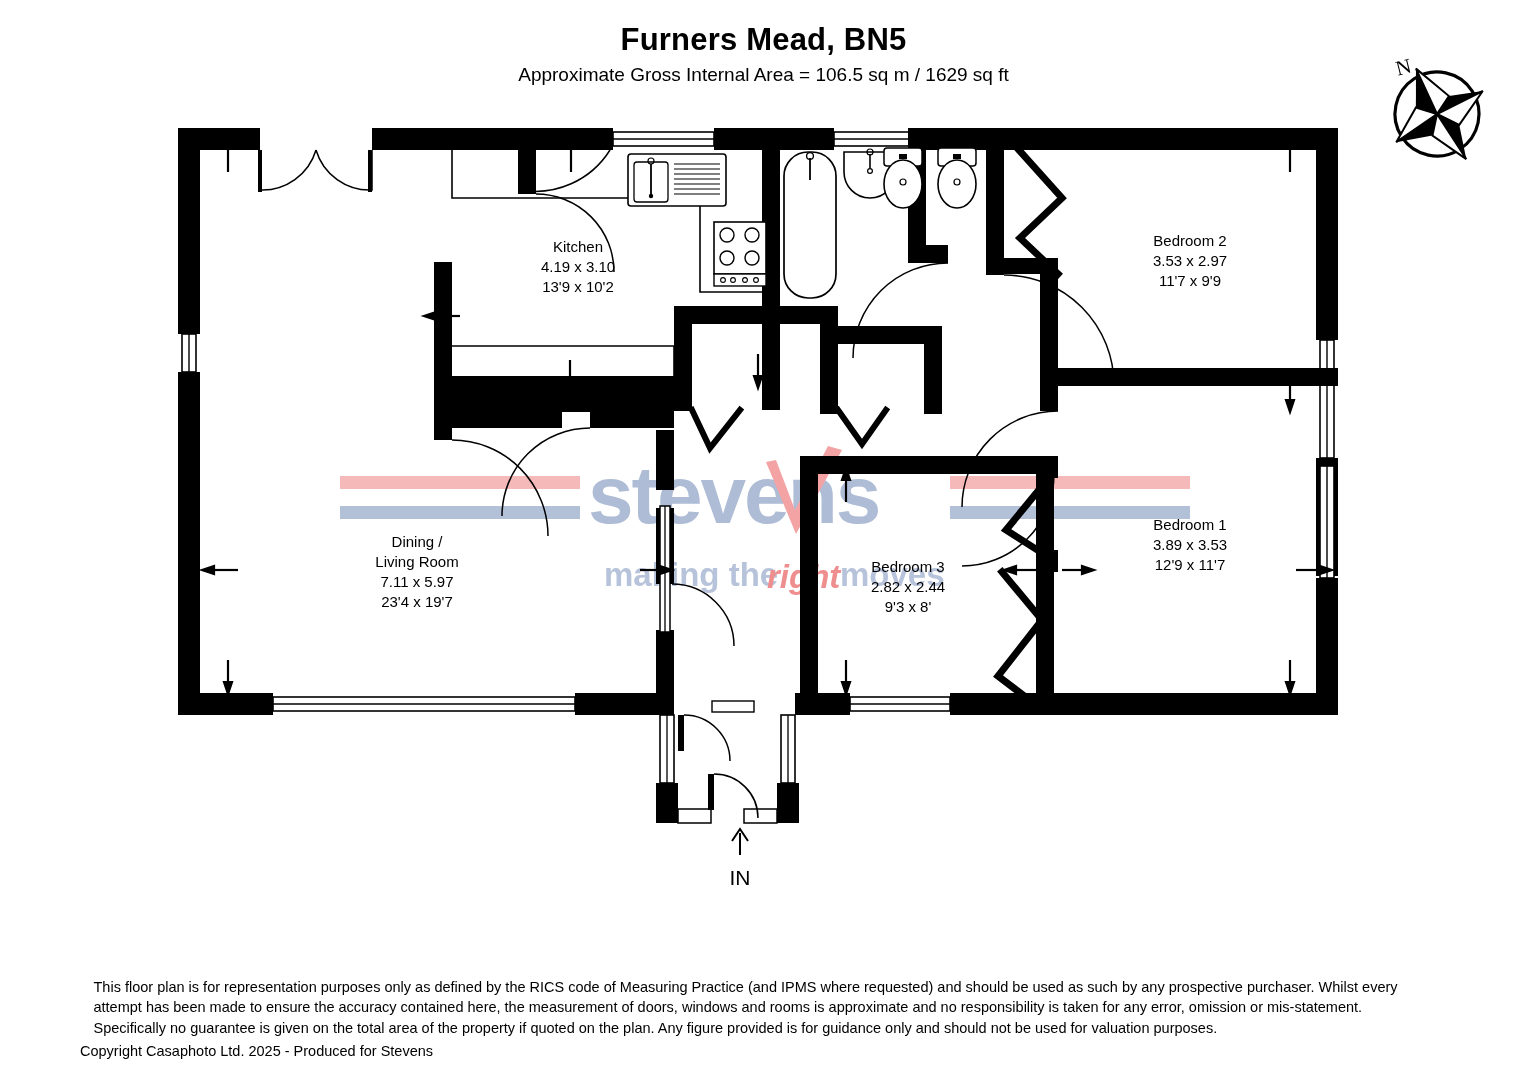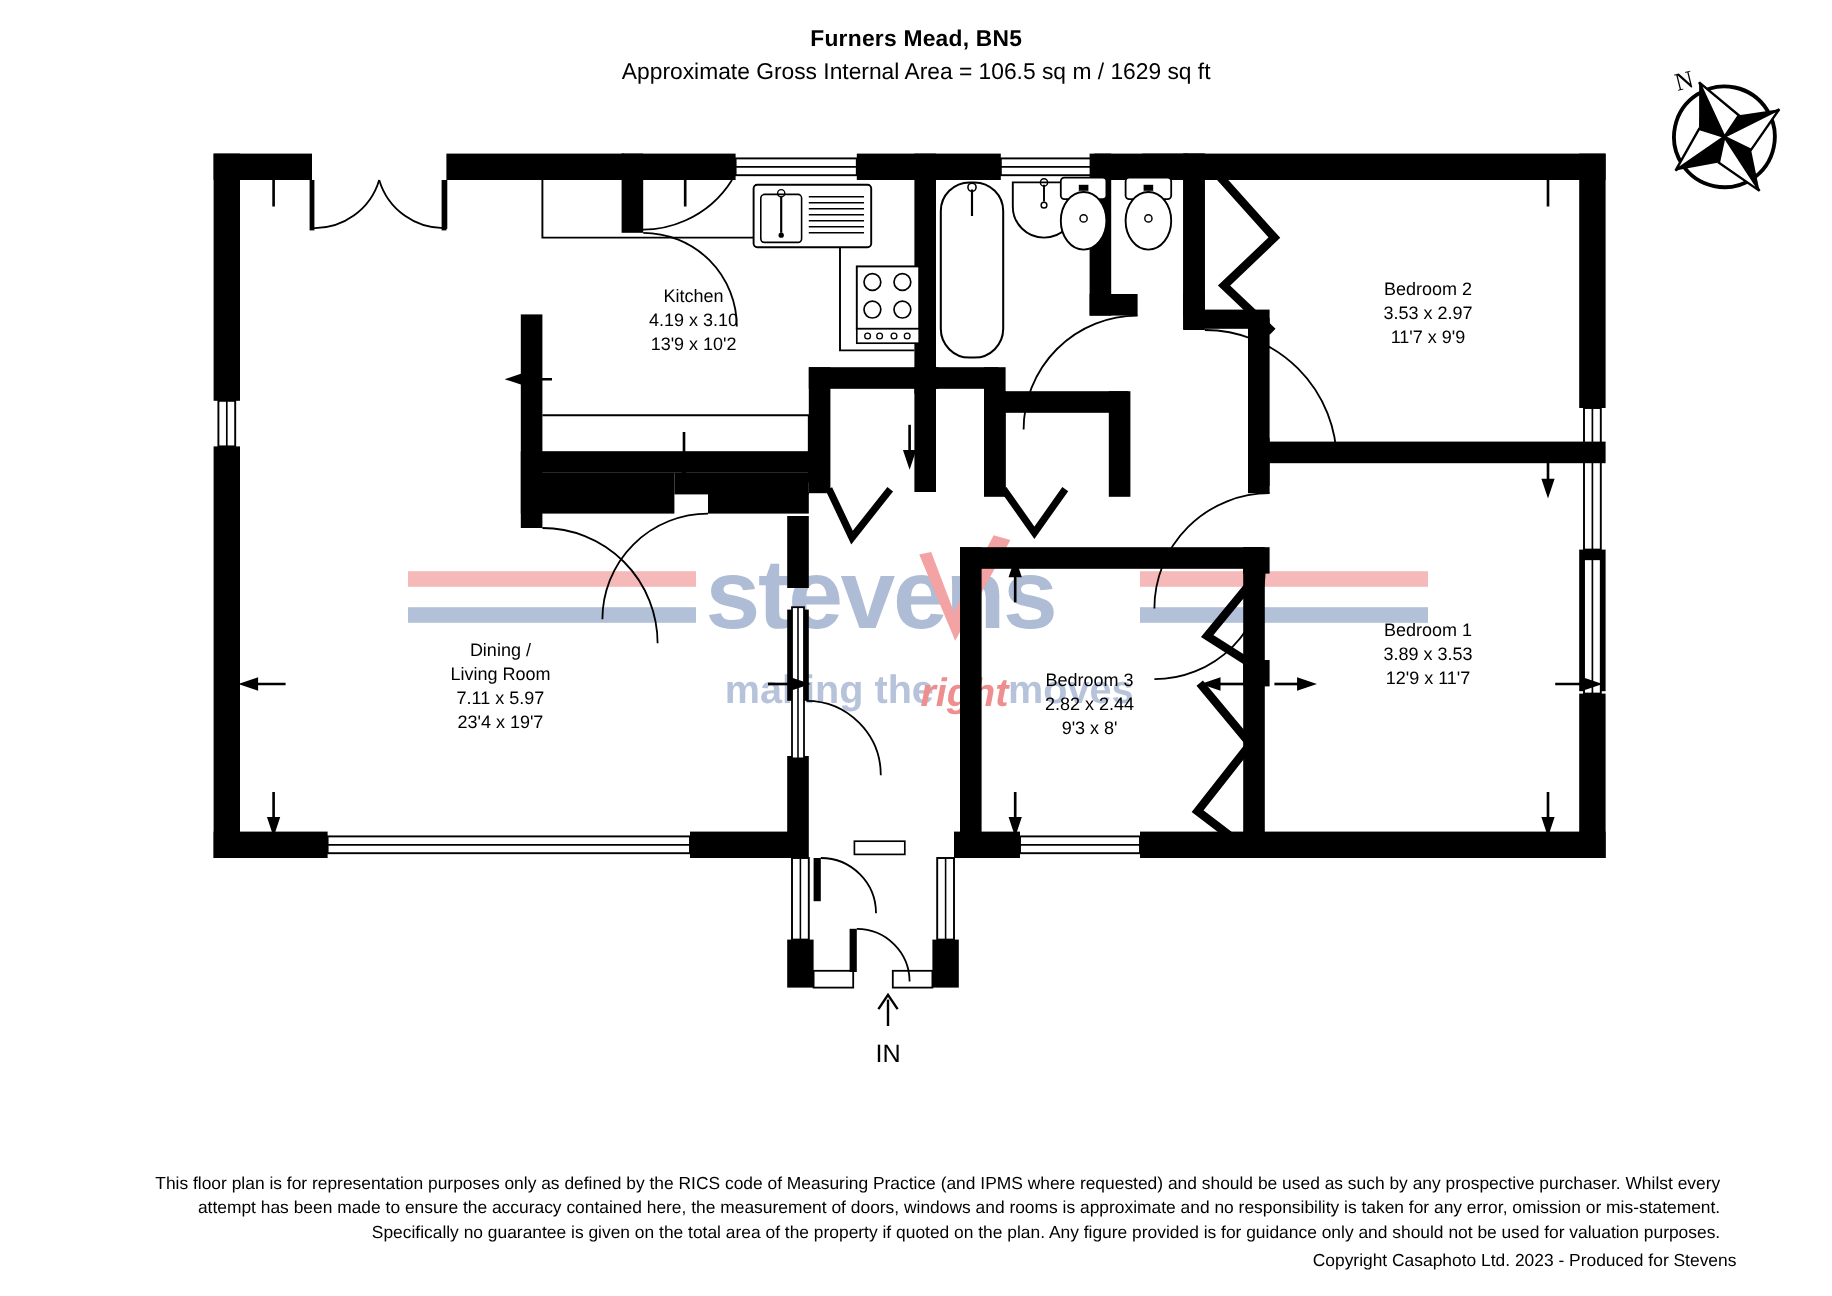--- a/index.html
+++ b/index.html
@@ -23,21 +23,21 @@
   
   .header {
     position: absolute;
     top: 0;
     left: 0;
     width: 1527px;
     text-align: center;
     padding-top: 22px;
   }
   .title {
-    font-size: 19px;
+    font-size: 31px;
     font-weight: bold;
     letter-spacing: 0.2px;
     line-height: 1.15;
     margin: 0;
   }
   .subtitle {
     font-size: 19px;
     font-weight: normal;
     line-height: 1.2;
     margin: 6px 0 0 0;
@@ -62,21 +62,21 @@
     display: block;
     width: 1527px;
     height: 810px;
   }
   
   .footer {
     position: absolute;
     left: 0;
     bottom: 18px;
     width: 1527px;
-    text-align: right;
+    text-align: left;
     padding: 0 80px;
     box-sizing: border-box;
   }
   .disclaimer {
     font-size: 14.5px;
     line-height: 1.42;
     margin: 0 auto;
     max-width: 1340px;
   }
   .copyright {
@@ -506,16 +506,16 @@
           <polyline points="732,731 740,719 748,731"></polyline>
         </g>
         <text class="in-label" x="740" y="775">IN</text>
       </g>
 
     </svg>
   </div>
 
   <div class="footer">
     <p class="disclaimer">This floor plan is for representation purposes only as defined by the RICS code of Measuring Practice (and IPMS where requested) and should be used as such by any prospective purchaser. Whilst every attempt has been made to ensure the accuracy contained here, the measurement of doors, windows and rooms is approximate and no responsibility is taken for any error, omission or mis-statement. Specifically no guarantee is given on the total area of the property if quoted on the plan. Any figure provided is for guidance only and should not be used for valuation purposes.</p>
-    <p class="copyright">Copyright Casaphoto Ltd. 2023 - Produced for Stevens</p>
+    <p class="copyright">Copyright Casaphoto Ltd. 2025 - Produced for Stevens</p>
   </div>
 
 </div>
 
 </body></html>

